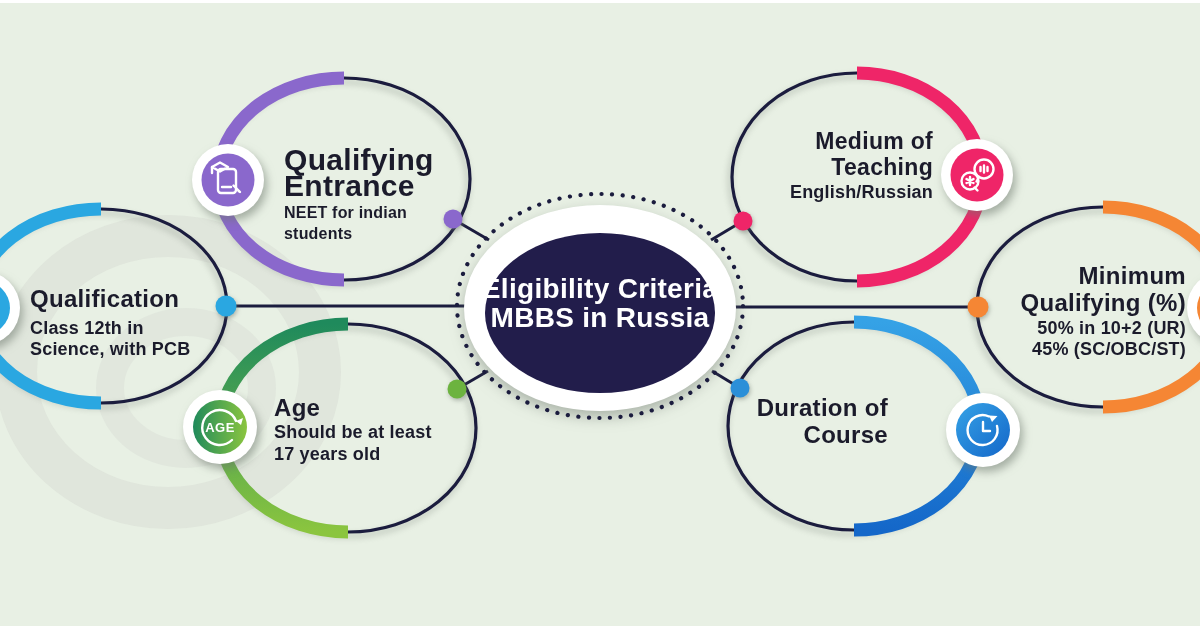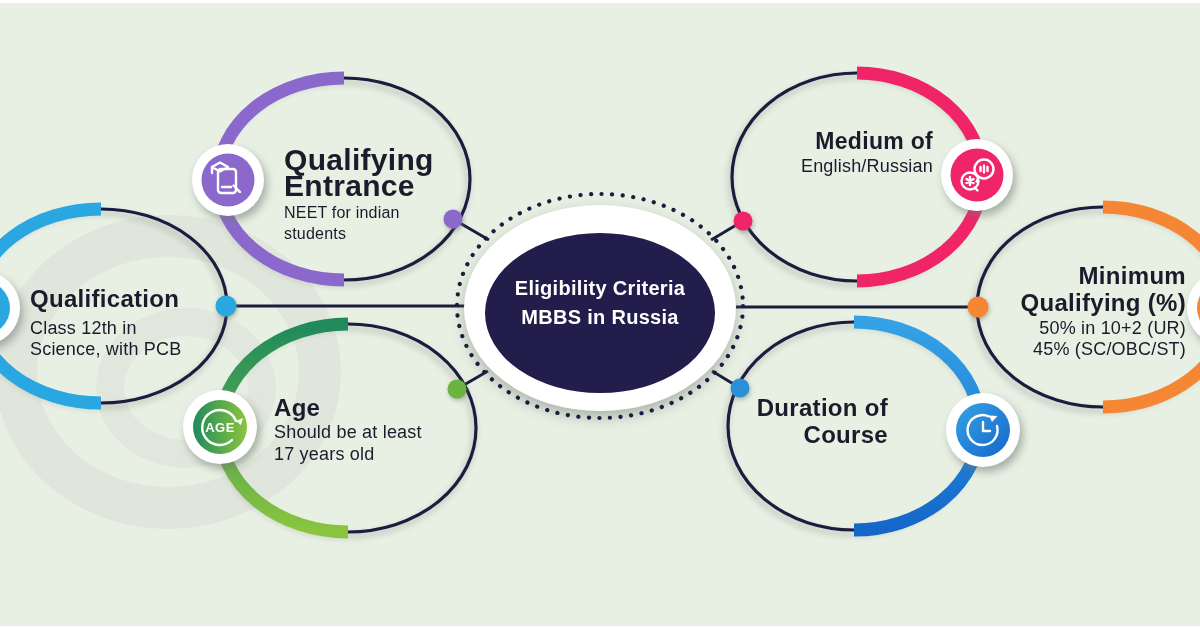--- a/index.html
+++ b/index.html
@@ -26,26 +26,26 @@
   .arc.pink{stroke:var(--pink);}
   .arc.sky{stroke:var(--sky);}
   .arc.orange{stroke:var(--orange);}
   .cline{stroke:var(--navy);stroke-width:3px;}
   .cdot{filter:drop-shadow(1px 2px 2px rgba(110,120,110,.5));}
   .icon-plate{fill:#ffffff;filter:drop-shadow(3px 5px 4px rgba(110,120,110,.55));}
   .istroke{fill:none;stroke:#fff;stroke-width:2.4px;stroke-linecap:round;stroke-linejoin:round;}
   .swirl{fill:none;stroke:#d7dcd3;}
   .txt{position:absolute;color:var(--text-dark);}
   .title{font-weight:700;font-size:24px;line-height:27px;letter-spacing:.3px;}
-  .sub{font-weight:400;font-size:18px;line-height:21px;letter-spacing:.2px;}
+  .sub{font-weight:700;font-size:18px;line-height:21px;letter-spacing:.2px;}
   .sub.small{font-size:16px;line-height:21px;}
   .ralign{text-align:right;}
   .center-text{
     left:450px;top:274px;width:300px;text-align:center;color:#fff;
-    font-weight:700;font-size:20px;line-height:29px;letter-spacing:.3px;
+    font-weight:700;font-size:28px;line-height:29px;letter-spacing:.3px;
   }
   .qual-text{left:30px;top:285px;width:210px;}
   .qual-text .sub{margin-top:6px;}
   .qent-text{left:284px;top:147px;width:200px;}
   .qent-text .title{font-size:30px;line-height:26px;}
   .qent-text .sub{margin-top:3px;}
   .med-text{left:705px;top:128px;width:228px;}
   .med-text .title{font-size:23px;line-height:26px;}
   .med-text .sub{margin-top:1px;line-height:22px;}
   .age-text{left:274px;top:394px;width:210px;}
@@ -196,20 +196,21 @@
 
   <div class="txt qent-text">
     <div class="title">Qualifying</div>
     <div class="title">Entrance</div>
     <div class="sub small">NEET for indian</div>
     <div class="sub small" style="margin-top:0">students</div>
   </div>
 
   <div class="txt med-text ralign">
     <div class="title">Medium of</div>
+    <div class="title">Teaching</div>
     <div class="sub">English/Russian</div>
   </div>
 
   <div class="txt age-text">
     <div class="title">Age</div>
     <div class="sub">Should be at least</div>
     <div class="sub" style="margin-top:0">17 years old</div>
   </div>
 
   <div class="txt dur-text ralign">

